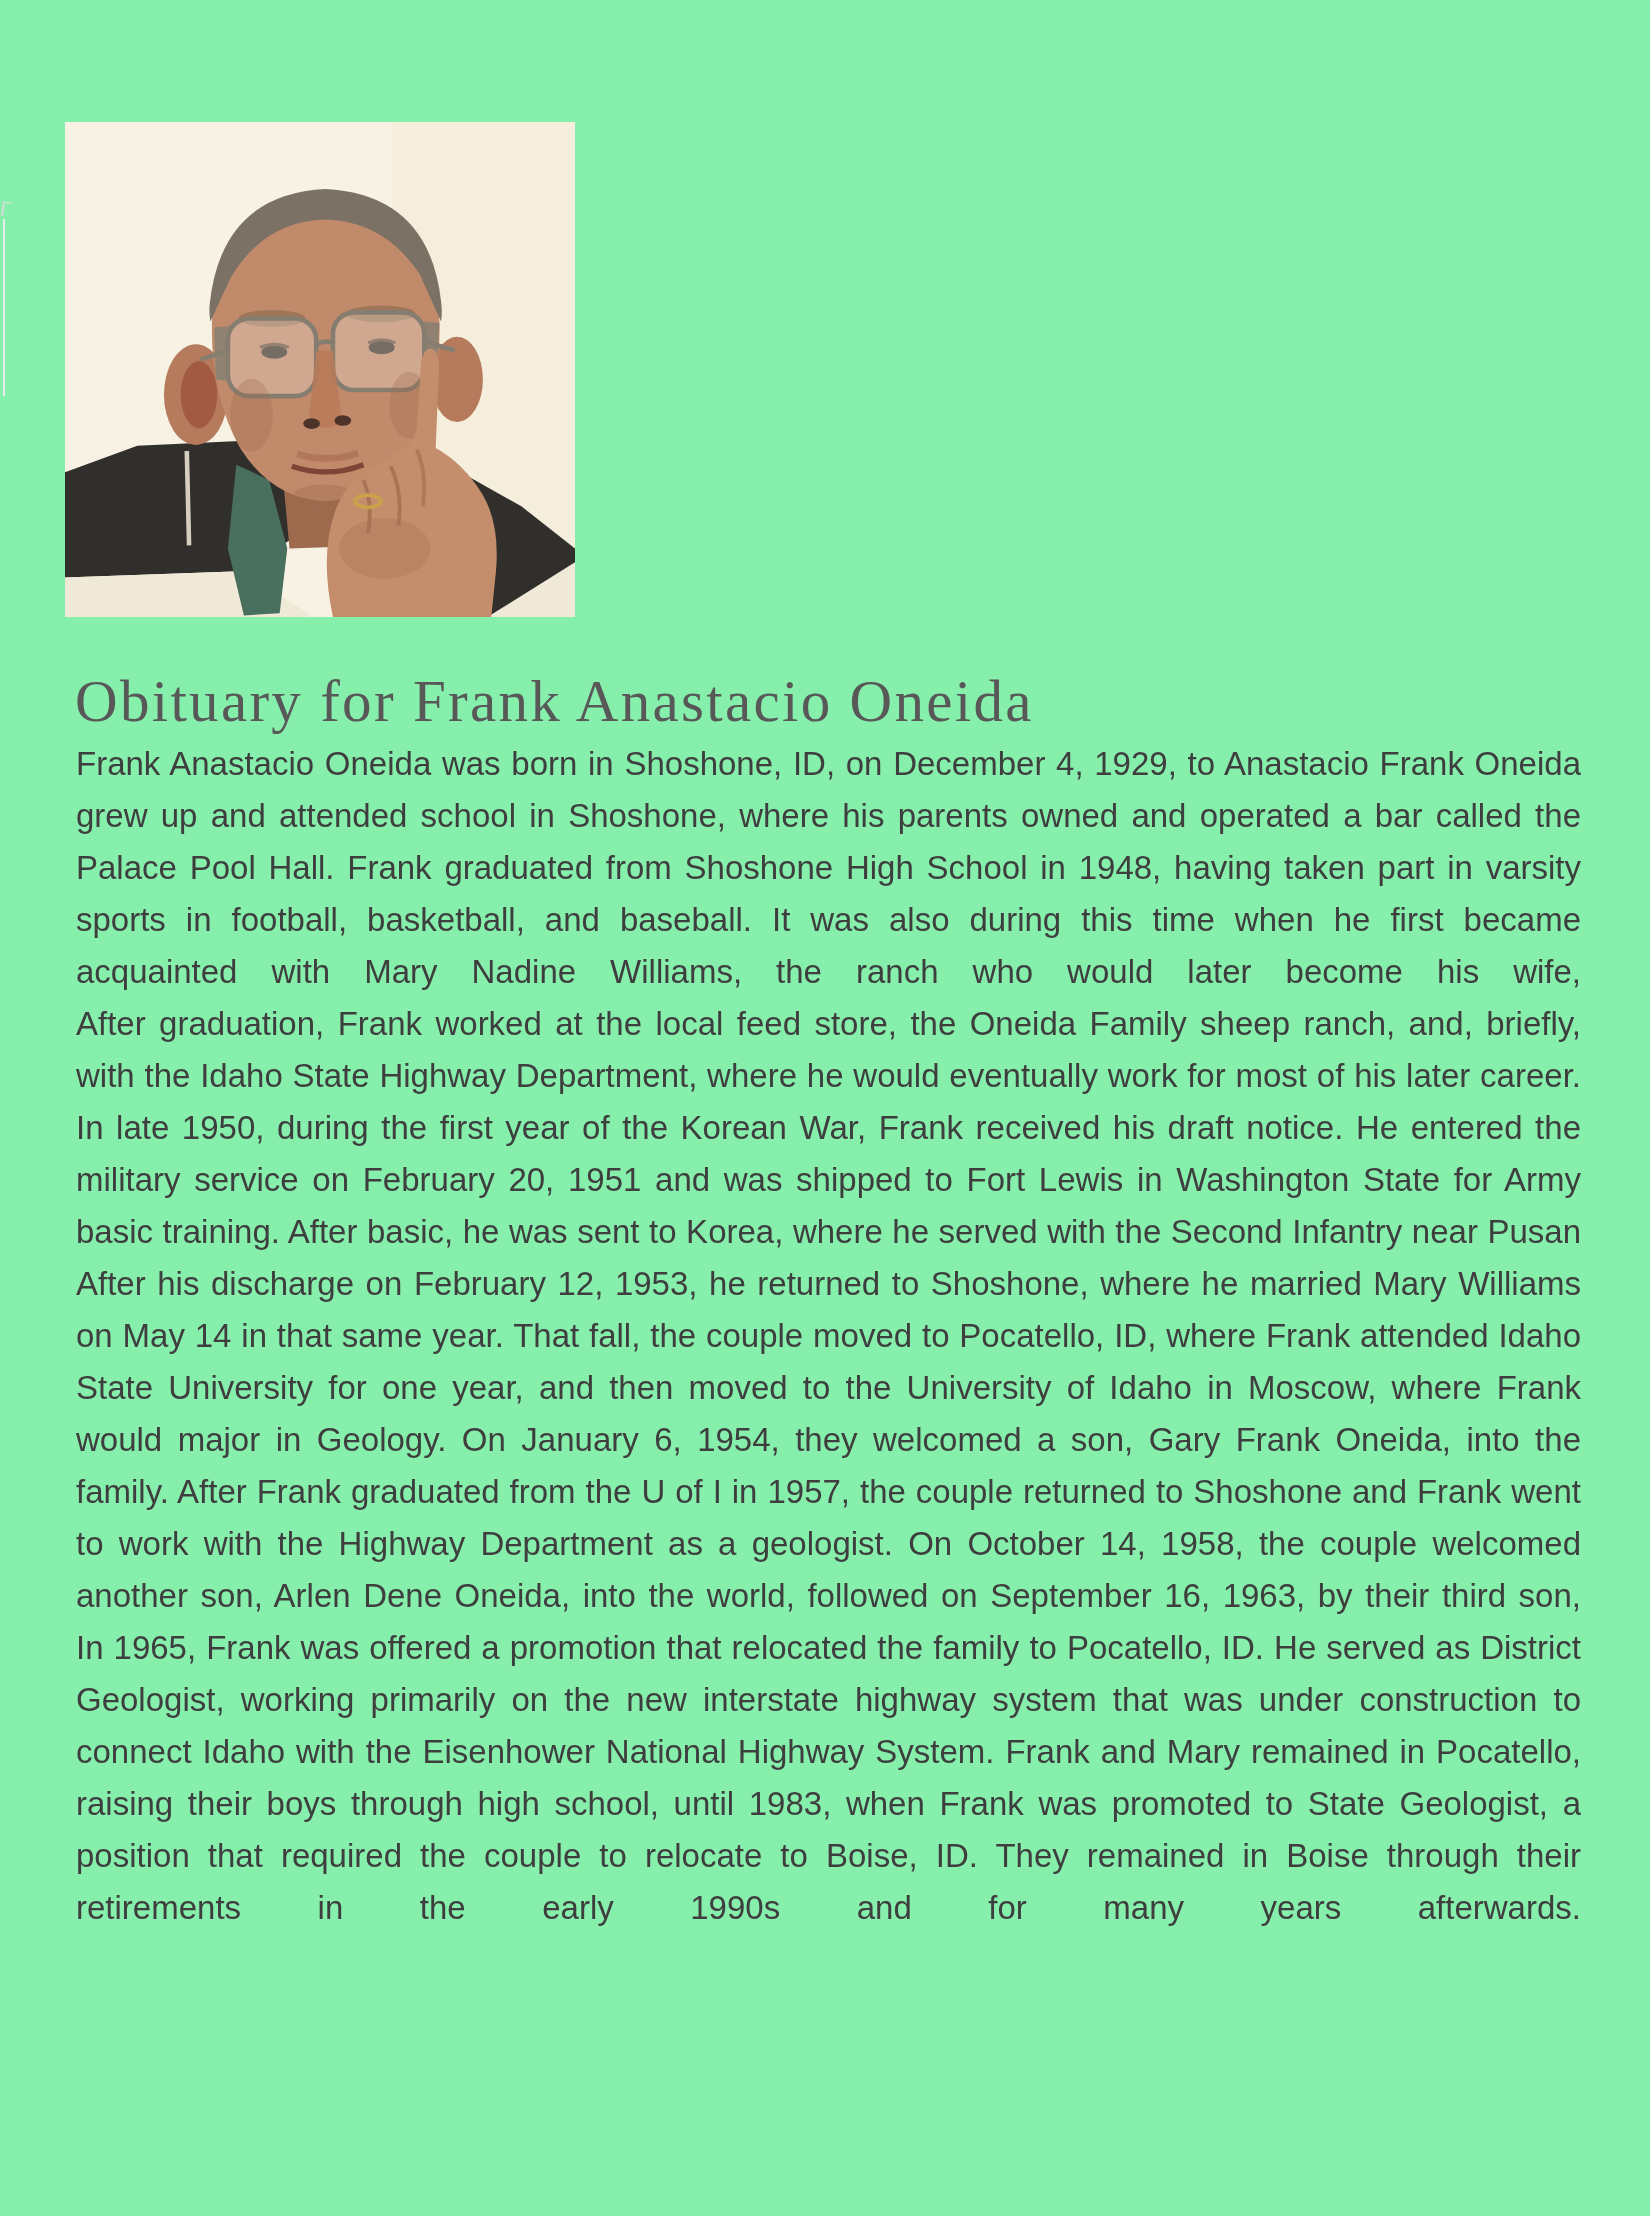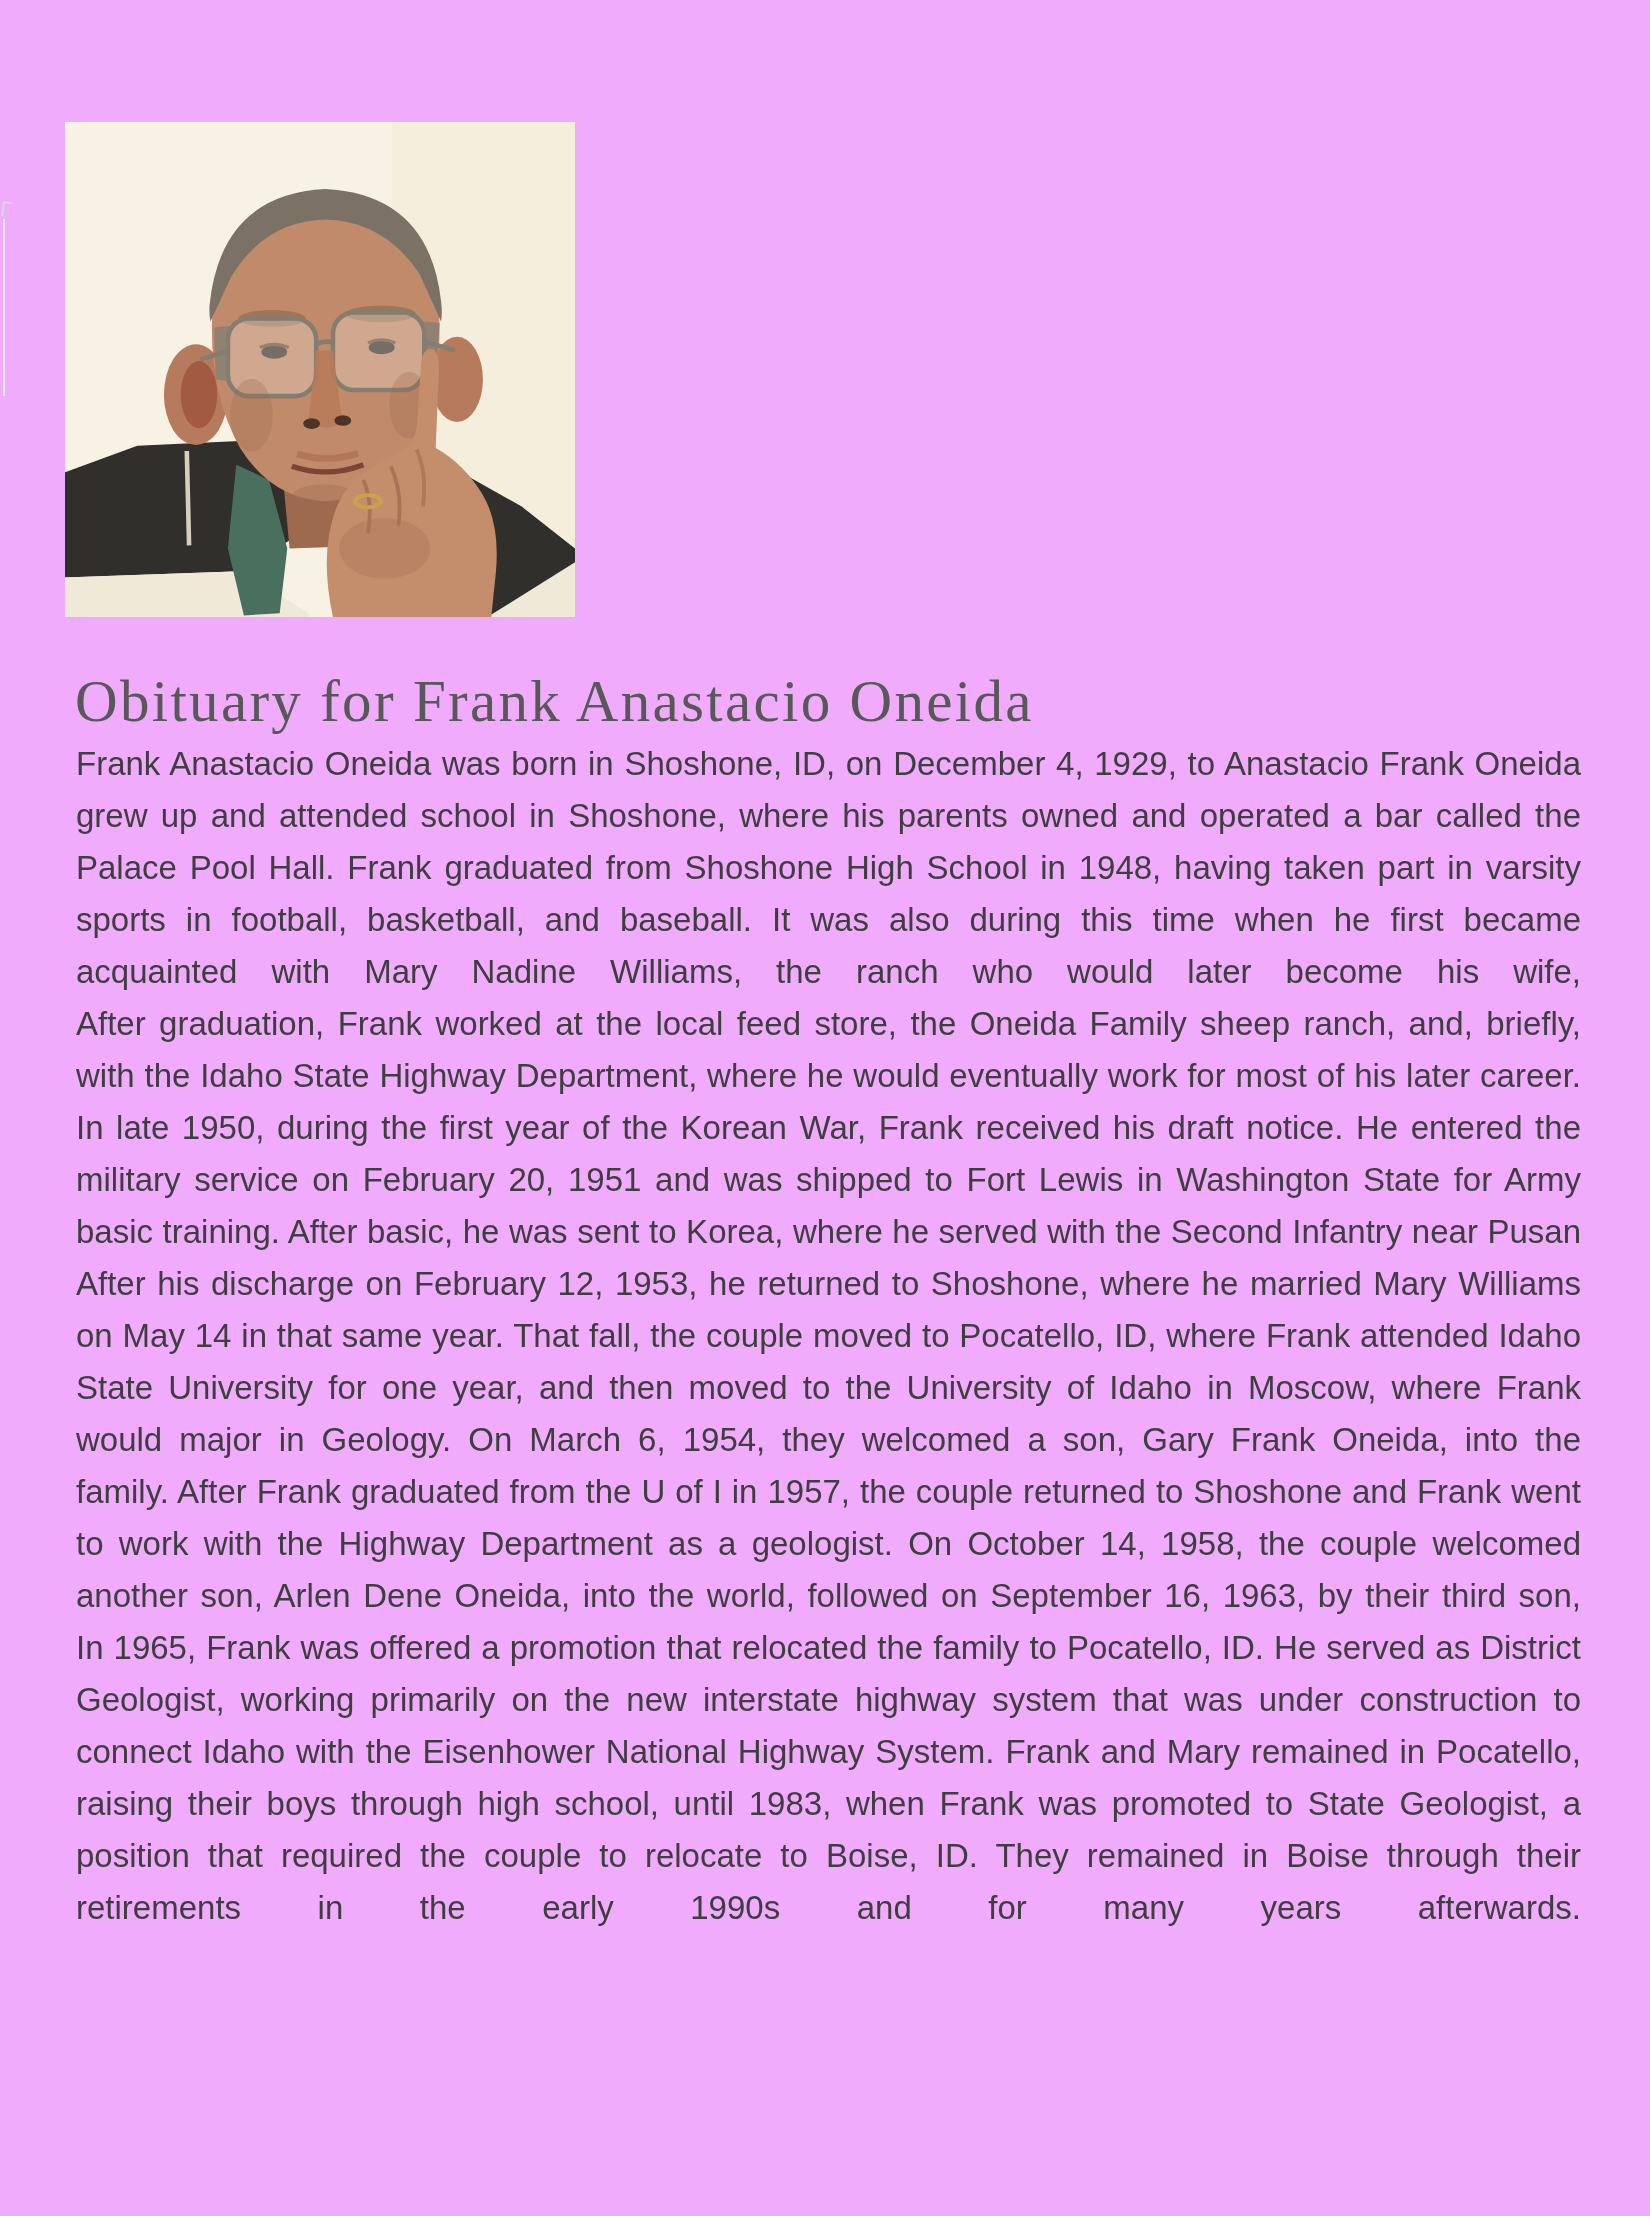--- a/index.html
+++ b/index.html
@@ -14,21 +14,21 @@
     --photo-fabric-light:#f0e9d8;
     --photo-scarf-teal:#49705f;
     --photo-ring-gold:#c9a24a;
     --photo-glasses:#857d6f;
   }
   html,body{margin:0;padding:0;background:#ffffff;}
   .page{
     position:relative;
     width:1650px;
     height:2216px;
-    background:#f0abfc;
+    background:#86efac;
     overflow:hidden;
     font-family:"Liberation Sans", sans-serif;
   }
   .artifact-mark{
     position:absolute;
     left:2.3px; top:202px;
     width:6.8px; height:13.7px;
     background:transparent;
     border-left:2.3px solid #d9d9d9;
     border-top:1.5px solid #e3e3e3;
@@ -170,21 +170,21 @@
       <div class="line">sports in football, basketball, and baseball. It was also during this time when he first became</div>
       <div class="line">acquainted with Mary Nadine Williams, the ranch who would later become his wife,</div>
       <div class="line">After graduation, Frank worked at the local feed store, the Oneida Family sheep ranch, and, briefly,</div>
       <div class="line">with the Idaho State Highway Department, where he would eventually work for most of his later career.</div>
       <div class="line">In late 1950, during the first year of the Korean War, Frank received his draft notice. He entered the</div>
       <div class="line">military service on February 20, 1951 and was shipped to Fort Lewis in Washington State for Army</div>
       <div class="line">basic training. After basic, he was sent to Korea, where he served with the Second Infantry near Pusan</div>
       <div class="line">After his discharge on February 12, 1953, he returned to Shoshone, where he married Mary Williams</div>
       <div class="line">on May 14 in that same year. That fall, the couple moved to Pocatello, ID, where Frank attended Idaho</div>
       <div class="line">State University for one year, and then moved to the University of Idaho in Moscow, where Frank</div>
-      <div class="line">would major in Geology. On March 6, 1954, they welcomed a son, Gary Frank Oneida, into the</div>
+      <div class="line">would major in Geology. On January 6, 1954, they welcomed a son, Gary Frank Oneida, into the</div>
       <div class="line">family. After Frank graduated from the U of I in 1957, the couple returned to Shoshone and Frank went</div>
       <div class="line">to work with the Highway Department as a geologist. On October 14, 1958, the couple welcomed</div>
       <div class="line">another son, Arlen Dene Oneida, into the world, followed on September 16, 1963, by their third son,</div>
       <div class="line">In 1965, Frank was offered a promotion that relocated the family to Pocatello, ID. He served as District</div>
       <div class="line">Geologist, working primarily on the new interstate highway system that was under construction to</div>
       <div class="line">connect Idaho with the Eisenhower National Highway System. Frank and Mary remained in Pocatello,</div>
       <div class="line">raising their boys through high school, until 1983, when Frank was promoted to State Geologist, a</div>
       <div class="line">position that required the couple to relocate to Boise, ID. They remained in Boise through their</div>
       <div class="line">retirements in the early 1990s and for many years afterwards.</div>
     </div>

